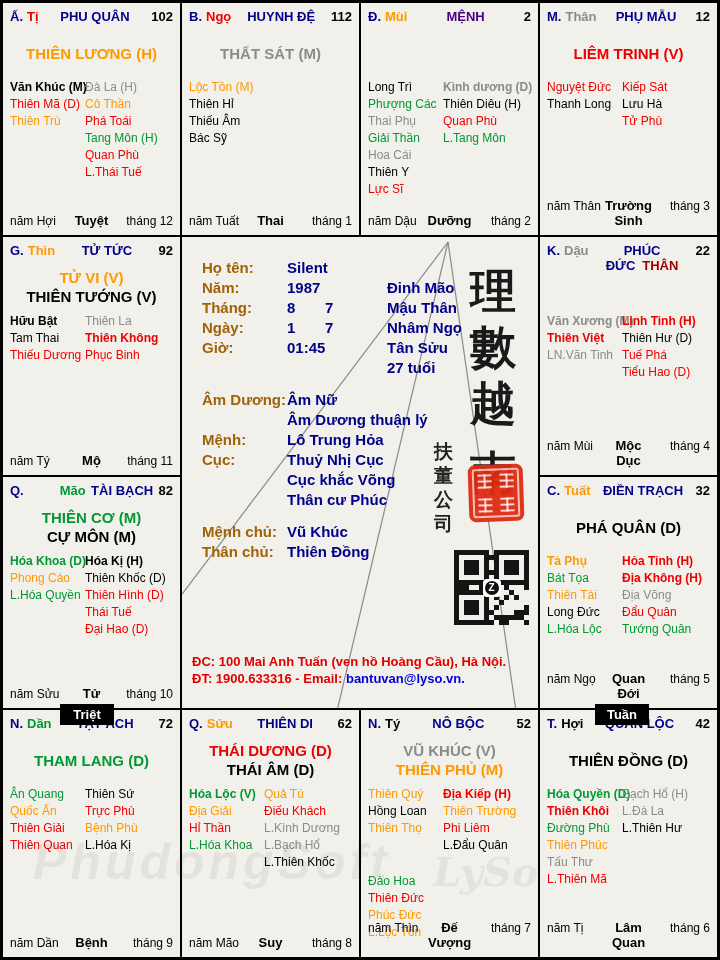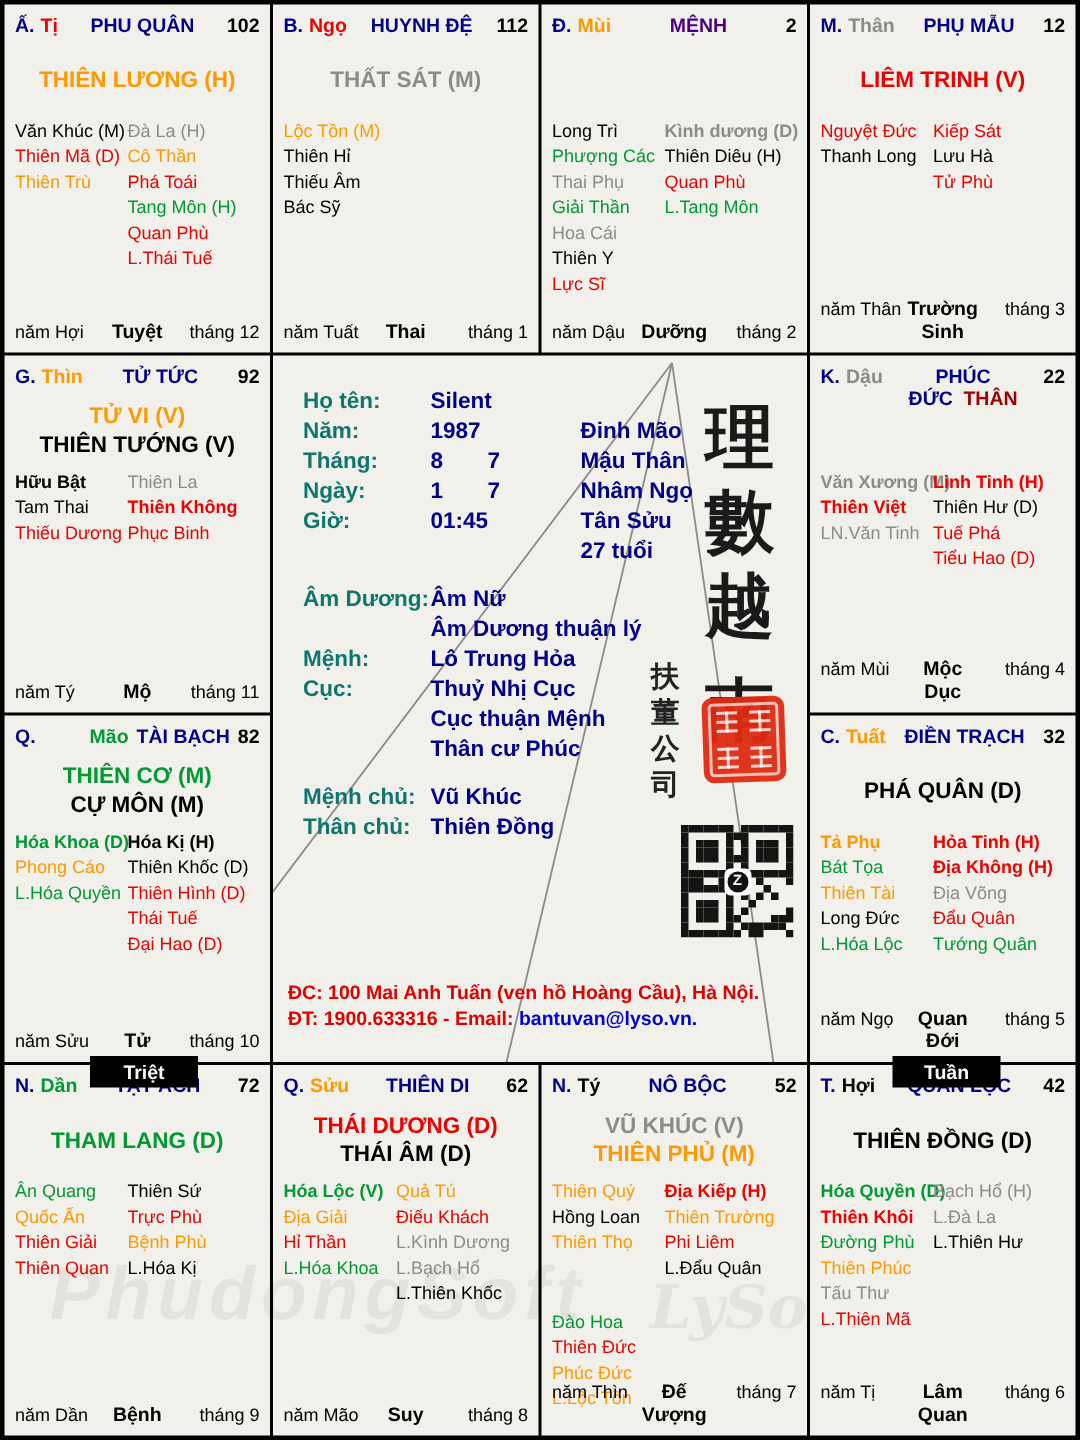--- a/index.html
+++ b/index.html
@@ -24,31 +24,31 @@
   .pcol{position:absolute;top:76px;font-size:12px;line-height:17px;z-index:2;}
   .pcol-l{left:7px;}
   .pcol-r{left:82px;}
   .star{white-space:nowrap;}
   .pf{position:absolute;bottom:7px;left:7px;right:7px;display:flex;align-items:baseline;font-size:12px;color:#000;z-index:2;}
   .pf-year{width:60px;}
   .pf-stage{flex:1;text-align:center;font-weight:bold;font-size:13px;}
   .pf-month{width:60px;text-align:right;}
 
   
-  .badge{position:absolute;width:72px;height:21px;background:#000;color:#fff;font-weight:bold;font-size:13px;
+  .badge{position:absolute;width:54px;height:21px;background:#000;color:#fff;font-weight:bold;font-size:13px;
          display:flex;align-items:center;justify-content:center;z-index:6;}
   .b-triet{left:57px;top:701px;}
   .b-tuan{left:592px;top:701px;}
 
   
   .lines{position:absolute;left:0;top:0;z-index:0;}
   .info{position:absolute;left:0;top:22px;width:300px;z-index:2;}
   .crow{position:relative;height:20px;}
   .crow span{position:absolute;white-space:nowrap;font-size:15px;font-weight:bold;top:0;}
-  .cl{left:20px;color:#0f766e;}
+  .cl{left:20px;color:#a16207;}
   .c1{left:105px;color:#00008B;}
   .c2{left:143px;color:#00008B;}
   .c3{left:205px;color:#00008B;}
 
   .callig{position:absolute;left:282px;top:30px;width:58px;text-align:center;z-index:1;
           font-family:"DejaVu Serif","Liberation Serif",serif;font-weight:bold;color:#1a1a1a;}
   .cchar{font-size:46px;line-height:48px;margin-top:8px;}
   .cchar:first-child{margin-top:0;}
   .callig-side{position:absolute;left:252px;top:202px;z-index:1;text-align:center;
           font-family:"DejaVu Serif","Liberation Serif",serif;font-weight:bold;color:#222;}
@@ -74,21 +74,21 @@
   <div class="palace" style="grid-area:1/1">
       <div class="ph">
         <span class="ph-left"><span class="ph-stem">Ấ.</span><span class="ph-branch" style="color: rgb(238, 0, 0);">Tị</span></span>
         <span class="ph-mid"><span class="ph-name">PHU QUÂN</span></span>
         <span class="ph-num">102</span>
       </div>
       <div class="pmain">
         <div class="mstar" style="color: rgb(255, 153, 0);">THIÊN LƯƠNG (H)</div>
       </div>
       <div class="pcol pcol-l">
-        <div class="star" style="color: rgb(0, 0, 0); font-weight: normal;">Văn Khúc (M)</div>
+        <div class="star" style="color: rgb(0, 0, 0); font-weight: bold;">Văn Khúc (M)</div>
         <div class="star" style="color: rgb(238, 0, 0);">Thiên Mã (D)</div>
         <div class="star" style="color: rgb(255, 153, 0);">Thiên Trù</div>
       </div>
       <div class="pcol pcol-r">
         <div class="star" style="color: rgb(139, 139, 139);">Đà La (H)</div>
         <div class="star" style="color: rgb(255, 153, 0);">Cô Thần</div>
         <div class="star" style="color: rgb(238, 0, 0);">Phá Toái</div>
         <div class="star" style="color: rgb(0, 153, 51);">Tang Môn (H)</div>
         <div class="star" style="color: rgb(238, 0, 0);">Quan Phù</div>
         <div class="star" style="color: rgb(238, 0, 0);">L.Thái Tuế</div>
@@ -442,21 +442,21 @@
         </div>
         <div class="crow">
           <span class="cl">Mệnh:</span>
           <span class="c1">Lô Trung Hỏa</span>
         </div>
         <div class="crow">
           <span class="cl">Cục:</span>
           <span class="c1">Thuỷ Nhị Cục</span>
         </div>
         <div class="crow">
-          <span class="c1">Cục thuận Mệnh</span>
+          <span class="c1">Cục khắc Võng</span>
         </div>
         <div class="crow">
           <span class="c1">Thân cư Phúc</span>
         </div>
         <div class="crow" style="margin-top: 12px;">
           <span class="cl">Mệnh chủ:</span>
           <span class="c1">Vũ Khúc</span>
         </div>
         <div class="crow">
           <span class="cl">Thân chủ:</span>

